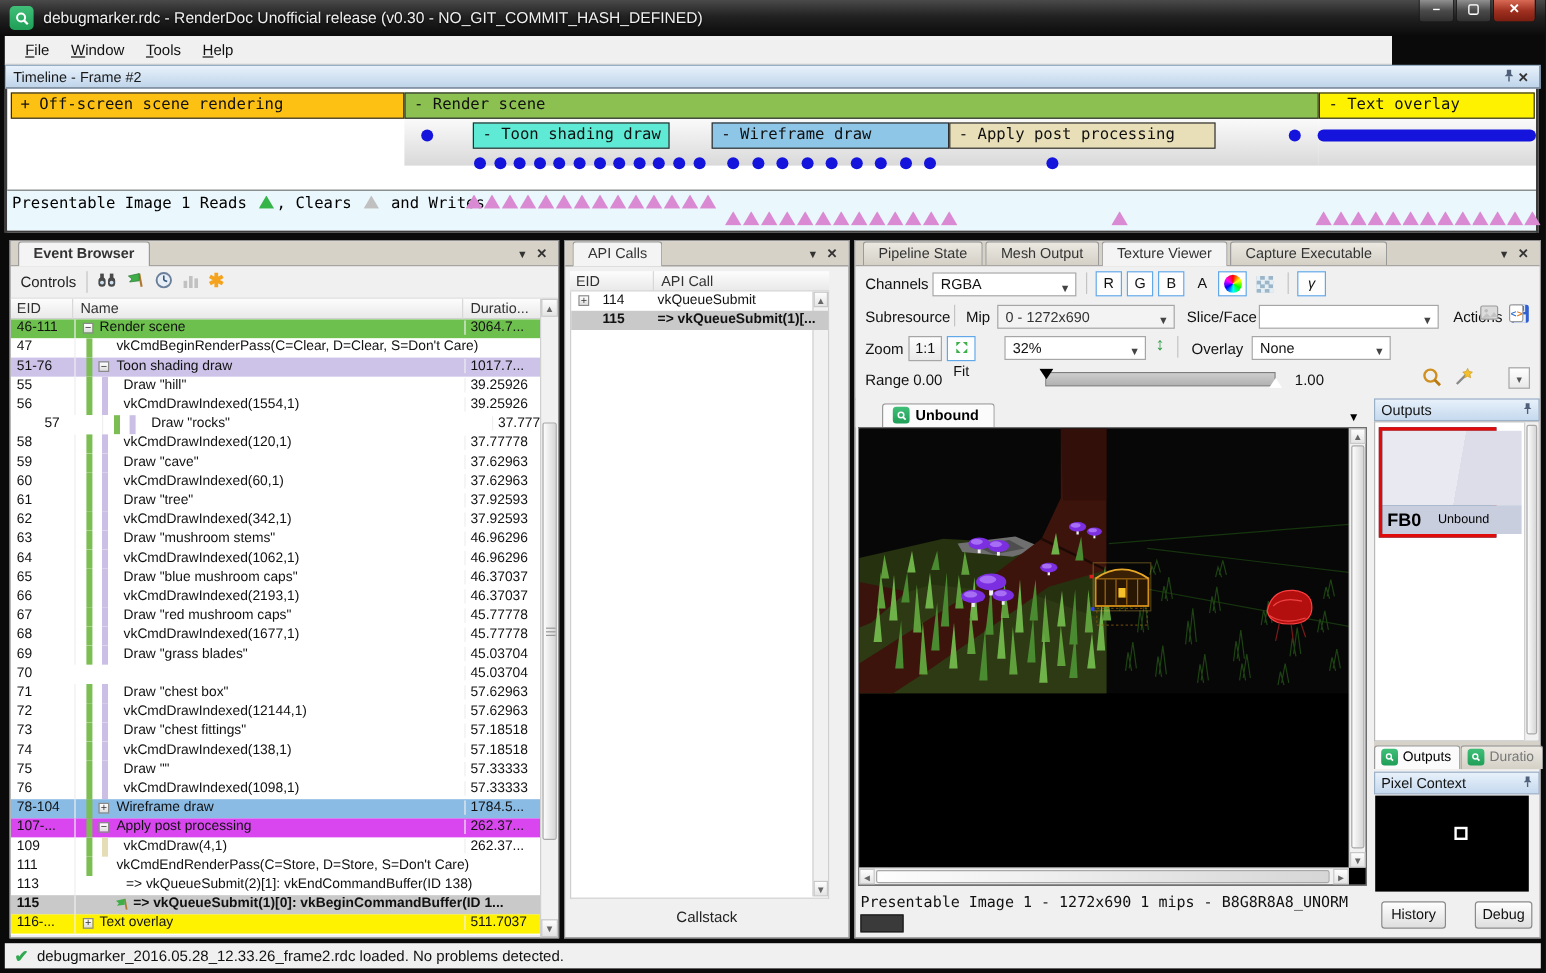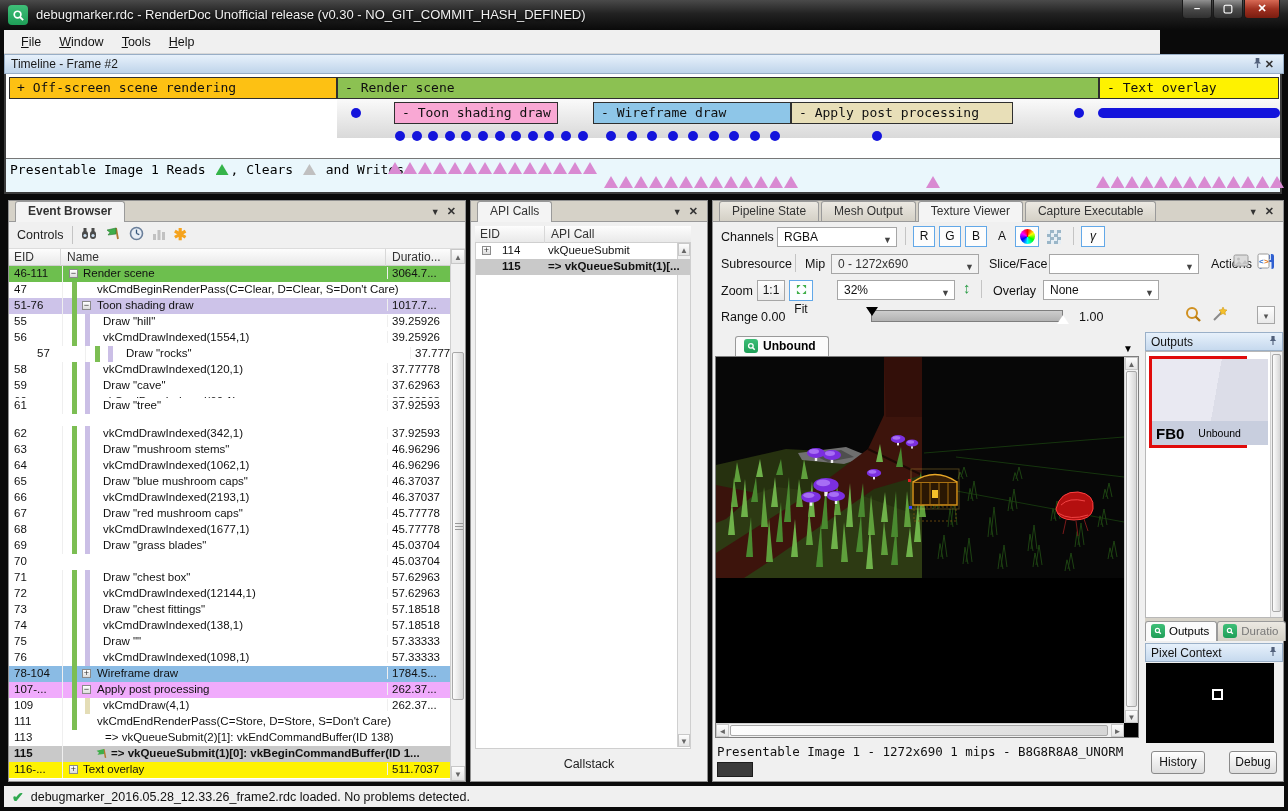--- a/index.html
+++ b/index.html
@@ -138,21 +138,21 @@
     </div>
     <div class="tl-body">
       <div class="a tl-shade" style="left:331px;width:762px"></div>
       <div class="a tl-shade" style="left:1093px;width:181px"></div>
       <div class="a" id="tl-row1" style="left:0;top:3px;width:100%;height:24px">
           <div class="tl-bar" style="left: 3px; width: 328px; background: rgb(253, 193, 19);">+ Off-screen scene rendering</div>
           <div class="tl-bar" style="left: 331px; width: 762px; background: rgb(140, 193, 82);">- Render scene</div>
           <div class="tl-bar" style="left: 1093px; width: 180px; background: rgb(254, 242, 0);">- Text overlay</div>
         </div>
       <div class="a" id="tl-row2" style="left:0;top:28px;width:100%;height:24px">
-          <div class="tl-bar" style="left: 388px; width: 164px; background: #f9a8d4;">- Toon shading draw</div>
+          <div class="tl-bar" style="left: 388px; width: 164px; background: #5eead4;">- Toon shading draw</div>
           <div class="tl-bar" style="left: 587px; width: 198px; background: rgb(142, 198, 232);">- Wireframe draw</div>
           <div class="tl-bar" style="left: 785px; width: 222px; background: rgb(232, 223, 184);">- Apply post processing</div>
           <div class="tl-dot" style="left: 345px; top: 6px;"></div>
           <div class="tl-dot" style="left: 1068px; top: 6px;"></div>
           <div class="tl-pill" style="left: 1092px; width: 182px; top: 6px; background: rgb(20, 20, 220);"></div>
         </div>
       <div class="a" id="tl-row3" style="left:0;top:56px;width:100%;height:14px">
           <div class="tl-dot" style="left: 389px; top: 1px;"></div>
           <div class="tl-dot" style="left: 405.6px; top: 1px;"></div>
           <div class="tl-dot" style="left: 422.2px; top: 1px;"></div>
@@ -338,21 +338,21 @@
         </div>
         <div class="eb-row" style="top: 128px;">
           <div class="eb-eid">60</div>
           <div class="eb-name">
             <div class="eb-guide" style="left: 9px; background: rgb(124, 190, 83);"></div>
             <div class="eb-guide" style="left: 22px; background: rgb(203, 191, 230);"></div>
             <div class="eb-label" style="left: 40px;">vkCmdDrawIndexed(60,1)</div>
           </div>
           <div class="eb-dur">37.62963</div>
         </div>
-        <div class="eb-row" style="top: 132px;">
+        <div class="eb-row" style="top: 144px;">
           <div class="eb-eid">61</div>
           <div class="eb-name">
             <div class="eb-guide" style="left: 9px; background: rgb(124, 190, 83);"></div>
             <div class="eb-guide" style="left: 22px; background: rgb(203, 191, 230);"></div>
             <div class="eb-label" style="left: 40px;">Draw "tree"</div>
           </div>
           <div class="eb-dur">37.92593</div>
         </div>
         <div class="eb-row" style="top: 160px;">
           <div class="eb-eid">62</div>
@@ -486,21 +486,21 @@
         </div>
         <div class="eb-row" style="top: 400px; background: rgb(138, 187, 228);">
           <div class="eb-eid">78-104</div>
           <div class="eb-name">
             <div class="eb-guide" style="left: 9px; background: rgb(124, 190, 83);"></div>
             <div class="eb-exp" style="left: 19px;">+</div>
             <div class="eb-label" style="left: 34px;">Wireframe draw</div>
           </div>
           <div class="eb-dur">1784.5...</div>
         </div>
-        <div class="eb-row" style="top: 416px; background: #f0abfc; padding-left: 12px;">
+        <div class="eb-row" style="top: 416px; background: #d946ef; padding-left: 12px;">
           <div class="eb-eid">107-...</div>
           <div class="eb-name">
             <div class="eb-guide" style="left: 9px; background: rgb(124, 190, 83);"></div>
             <div class="eb-exp" style="left: 19px;">−</div>
             <div class="eb-label" style="left: 34px;">Apply post processing</div>
           </div>
           <div class="eb-dur">262.37...</div>
         </div>
         <div class="eb-row" style="top: 432px;">
           <div class="eb-eid">109</div>

